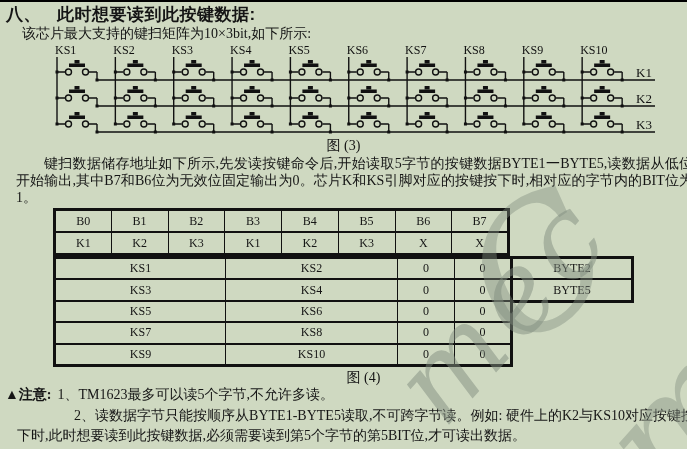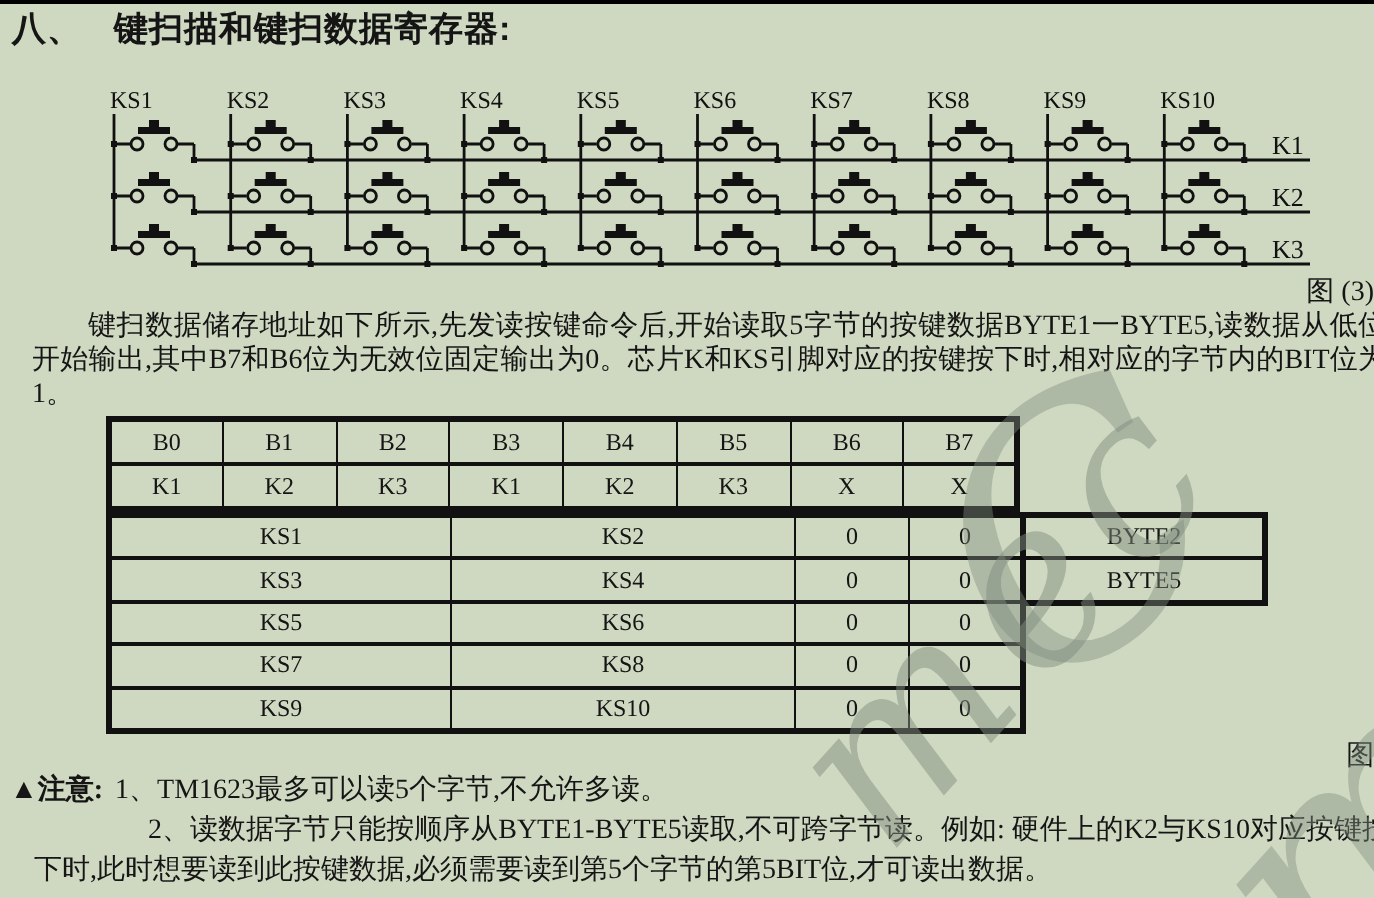--- a/index.html
+++ b/index.html
@@ -23,21 +23,21 @@
     white-space:nowrap;
   }
   .title-row .secnum { margin-right:16px; }
   .intro {
     position:absolute; left:22px; top:25px;
     font-size:14px; white-space:nowrap;
   }
   .diagram { position:absolute; left:0; top:44px; }
   .fig-caption {
     position:absolute; left:0; top:137px; width:687px;
-    text-align:right; font-size:14px;
+    text-align:center; font-size:14px;
   }
   .fig-caption.cap4 { top:369px;padding-left:20px; }
   .para {
     position:absolute; left:16px; top:155px; width:677px;
     font-size:14px; line-height:17px; text-align:justify;
     text-indent:28px;
   }
   table.tbl {
     position:absolute; border-collapse:collapse; table-layout:fixed;
     font-size:12px;
@@ -78,23 +78,24 @@
          transform:rotate(-48deg); opacity:0.42; }
   svg text { fill:#111; font-family:"Liberation Serif","DejaVu Serif",serif; }
 </style>
 </head>
 <body>
 
 <div class="page">
   <div class="top-rule"></div>
 
   <div class="title-row">
-    <span class="secnum">八、</span><span>键扫描和键扫数据寄存器:</span>
+    <span class="secnum">八、</span><span>此时想要读到此按键数据:</span>
   </div>
 
+  <div class="intro">该芯片最大支持的键扫矩阵为10×3bit,如下所示:</div>
 
   <svg class="diagram" id="matrix-svg" width="687" height="96" viewBox="0 0 687 96">
       <text x="644" y="33" text-anchor="middle" font-size="13">K1</text>
       <text x="644" y="59" text-anchor="middle" font-size="13">K2</text>
       <text x="644" y="85" text-anchor="middle" font-size="13">K3</text>
       <g>
         <text x="55" y="10" font-size="12">KS1</text>
         <rect x="55.5" y="26.5" width="3" height="3" fill="#111111"></rect>
         <circle cx="68.5" cy="28" r="3" fill="none" stroke="#111111" stroke-width="1.4"></circle>
         <circle cx="85.5" cy="28" r="3" fill="none" stroke="#111111" stroke-width="1.4"></circle>

